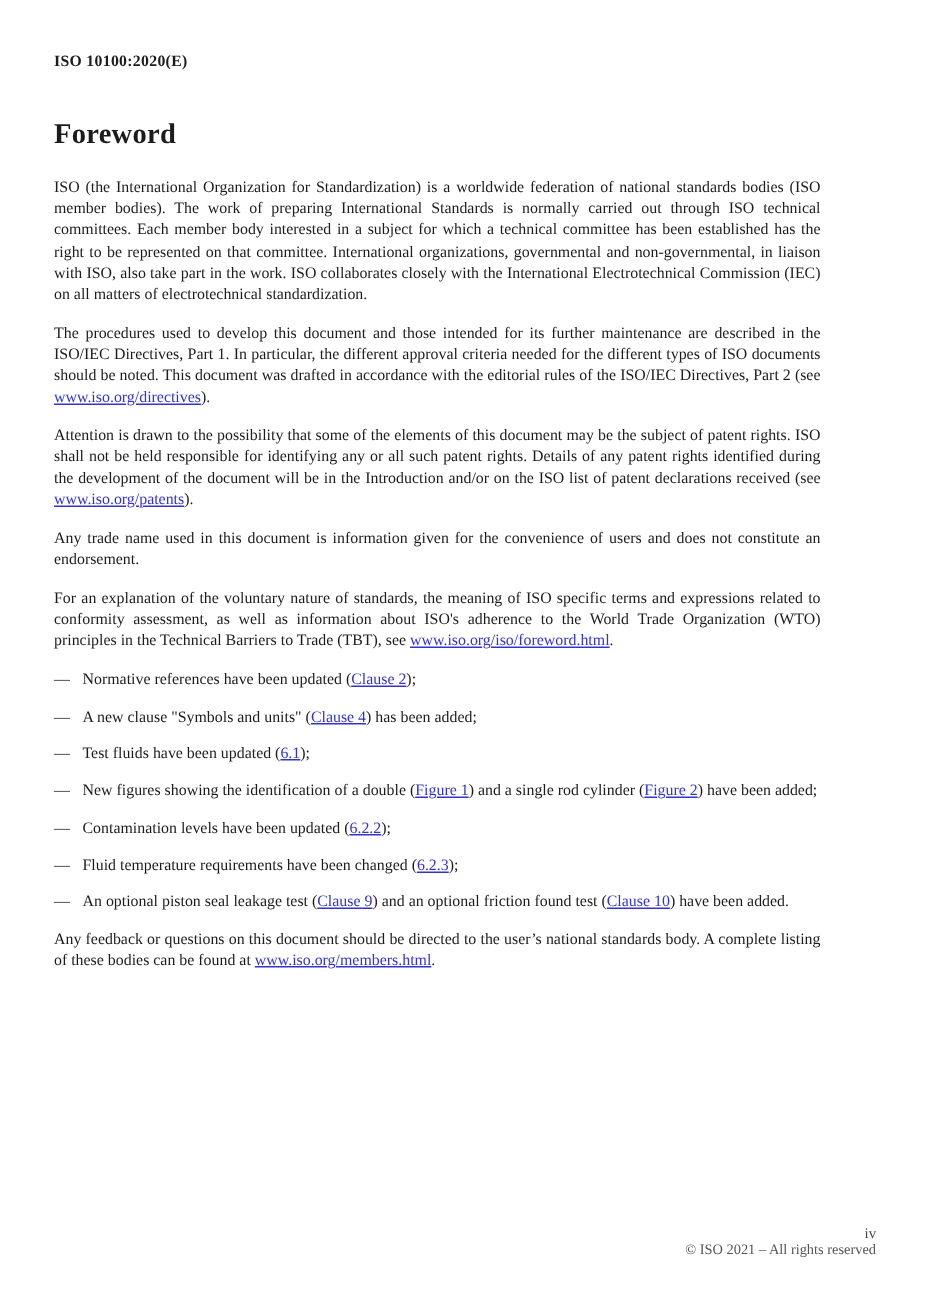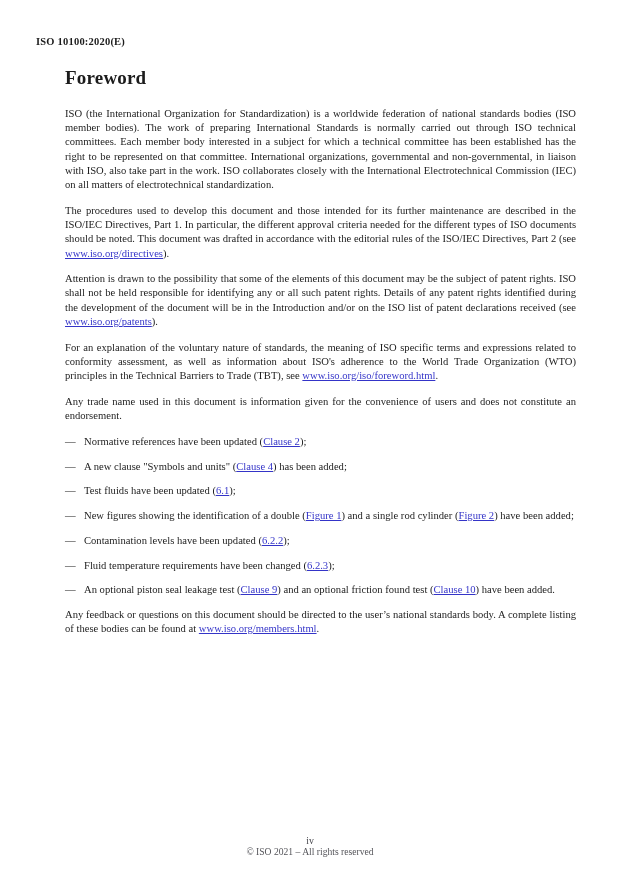--- a/index.html
+++ b/index.html
@@ -30,23 +30,22 @@
     top: 36px;
     font-size: 10.5px;
     font-weight: bold;
     letter-spacing: 0.02em;
     color: #1c1c1c;
   }
 
   .content {
     position: absolute;
     left: 36px;
-    top: 68px;
+    top: 80px;
     width: 511px;
-    margin-left: 29px;
   }
 
   h1.foreword-title {
     font-size: 19px;
     font-weight: bold;
     margin: 0 0 18px 0;
     letter-spacing: 0.01em;
     color: #1c1c1c;
     line-height: 1.1;
   }
@@ -89,24 +88,24 @@
   }
 
   .ital {
     font-style: italic;
   }
 
   .footer {
     position: absolute;
     left: 36px;
     right: 36px;
-    bottom: 19px;
+    bottom: 37px;
     display: flex;
     justify-content: space-between;
-    align-items: center;
+    align-items: flex-end;
     font-size: 9.6px;
     color: #55555a;
     flex-direction: column;
   }
 
   .footer .folio {
     font-size: 9.8px;
     color: #44444a;
   }
 </style>
@@ -120,23 +119,23 @@
   <div class="content">
 
     <h1 class="foreword-title">Foreword</h1>
 
     <p class="para">ISO (the International Organization for Standardization) is a worldwide federation of national standards bodies (ISO member bodies). The work of preparing International Standards is normally carried out through ISO technical committees. Each member body interested in a subject for which a technical committee has been established has the right to be represented on that committee. International organizations, governmental and non-governmental, in liaison with ISO, also take part in the work. ISO collaborates closely with the International Electrotechnical Commission (IEC) on all matters of electrotechnical standardization.</p>
 
     <p class="para"><span>The procedures used to develop this document and those intended for its further maintenance are described in the ISO/IEC Directives, Part 1. In particular, the different approval criteria needed for the different types of ISO documents should be noted. This document was drafted in accordance with the editorial rules of the ISO/IEC Directives, Part 2 (see </span><a class="link" href="#">www.iso.org/directives</a><span>).</span></p>
 
     <p class="para"><span>Attention is drawn to the possibility that some of the elements of this document may be the subject of patent rights. ISO shall not be held responsible for identifying any or all such patent rights. Details of any patent rights identified during the development of the document will be in the Introduction and/or on the ISO list of patent declarations received (see </span><a class="link" href="#">www.iso.org/patents</a><span>).</span></p>
 
+    <p class="para">Any trade name used in this document is information given for the convenience of users and does not constitute an endorsement.</p>
+
     <p class="para"><span>For an explanation of the voluntary nature of standards, the meaning of ISO specific terms and expressions related to conformity assessment, as well as information about ISO's adherence to the World Trade Organization (WTO) principles in the Technical Barriers to Trade (TBT), see </span><a class="link" href="#">www.iso.org/iso/foreword.html</a><span>.</span></p>
-
-    <p class="para">Any trade name used in this document is information given for the convenience of users and does not constitute an endorsement.</p>
 
 
 
 
     <ul class="dash-list">
 
       <li><span class="dash">—</span><span>Normative references have been updated (</span><a class="link" href="#">Clause 2</a><span>);</span></li>
 
       <li><span class="dash">—</span><span>A new clause "Symbols and units" (</span><a class="link" href="#">Clause 4</a><span>) has been added;</span></li>
 

